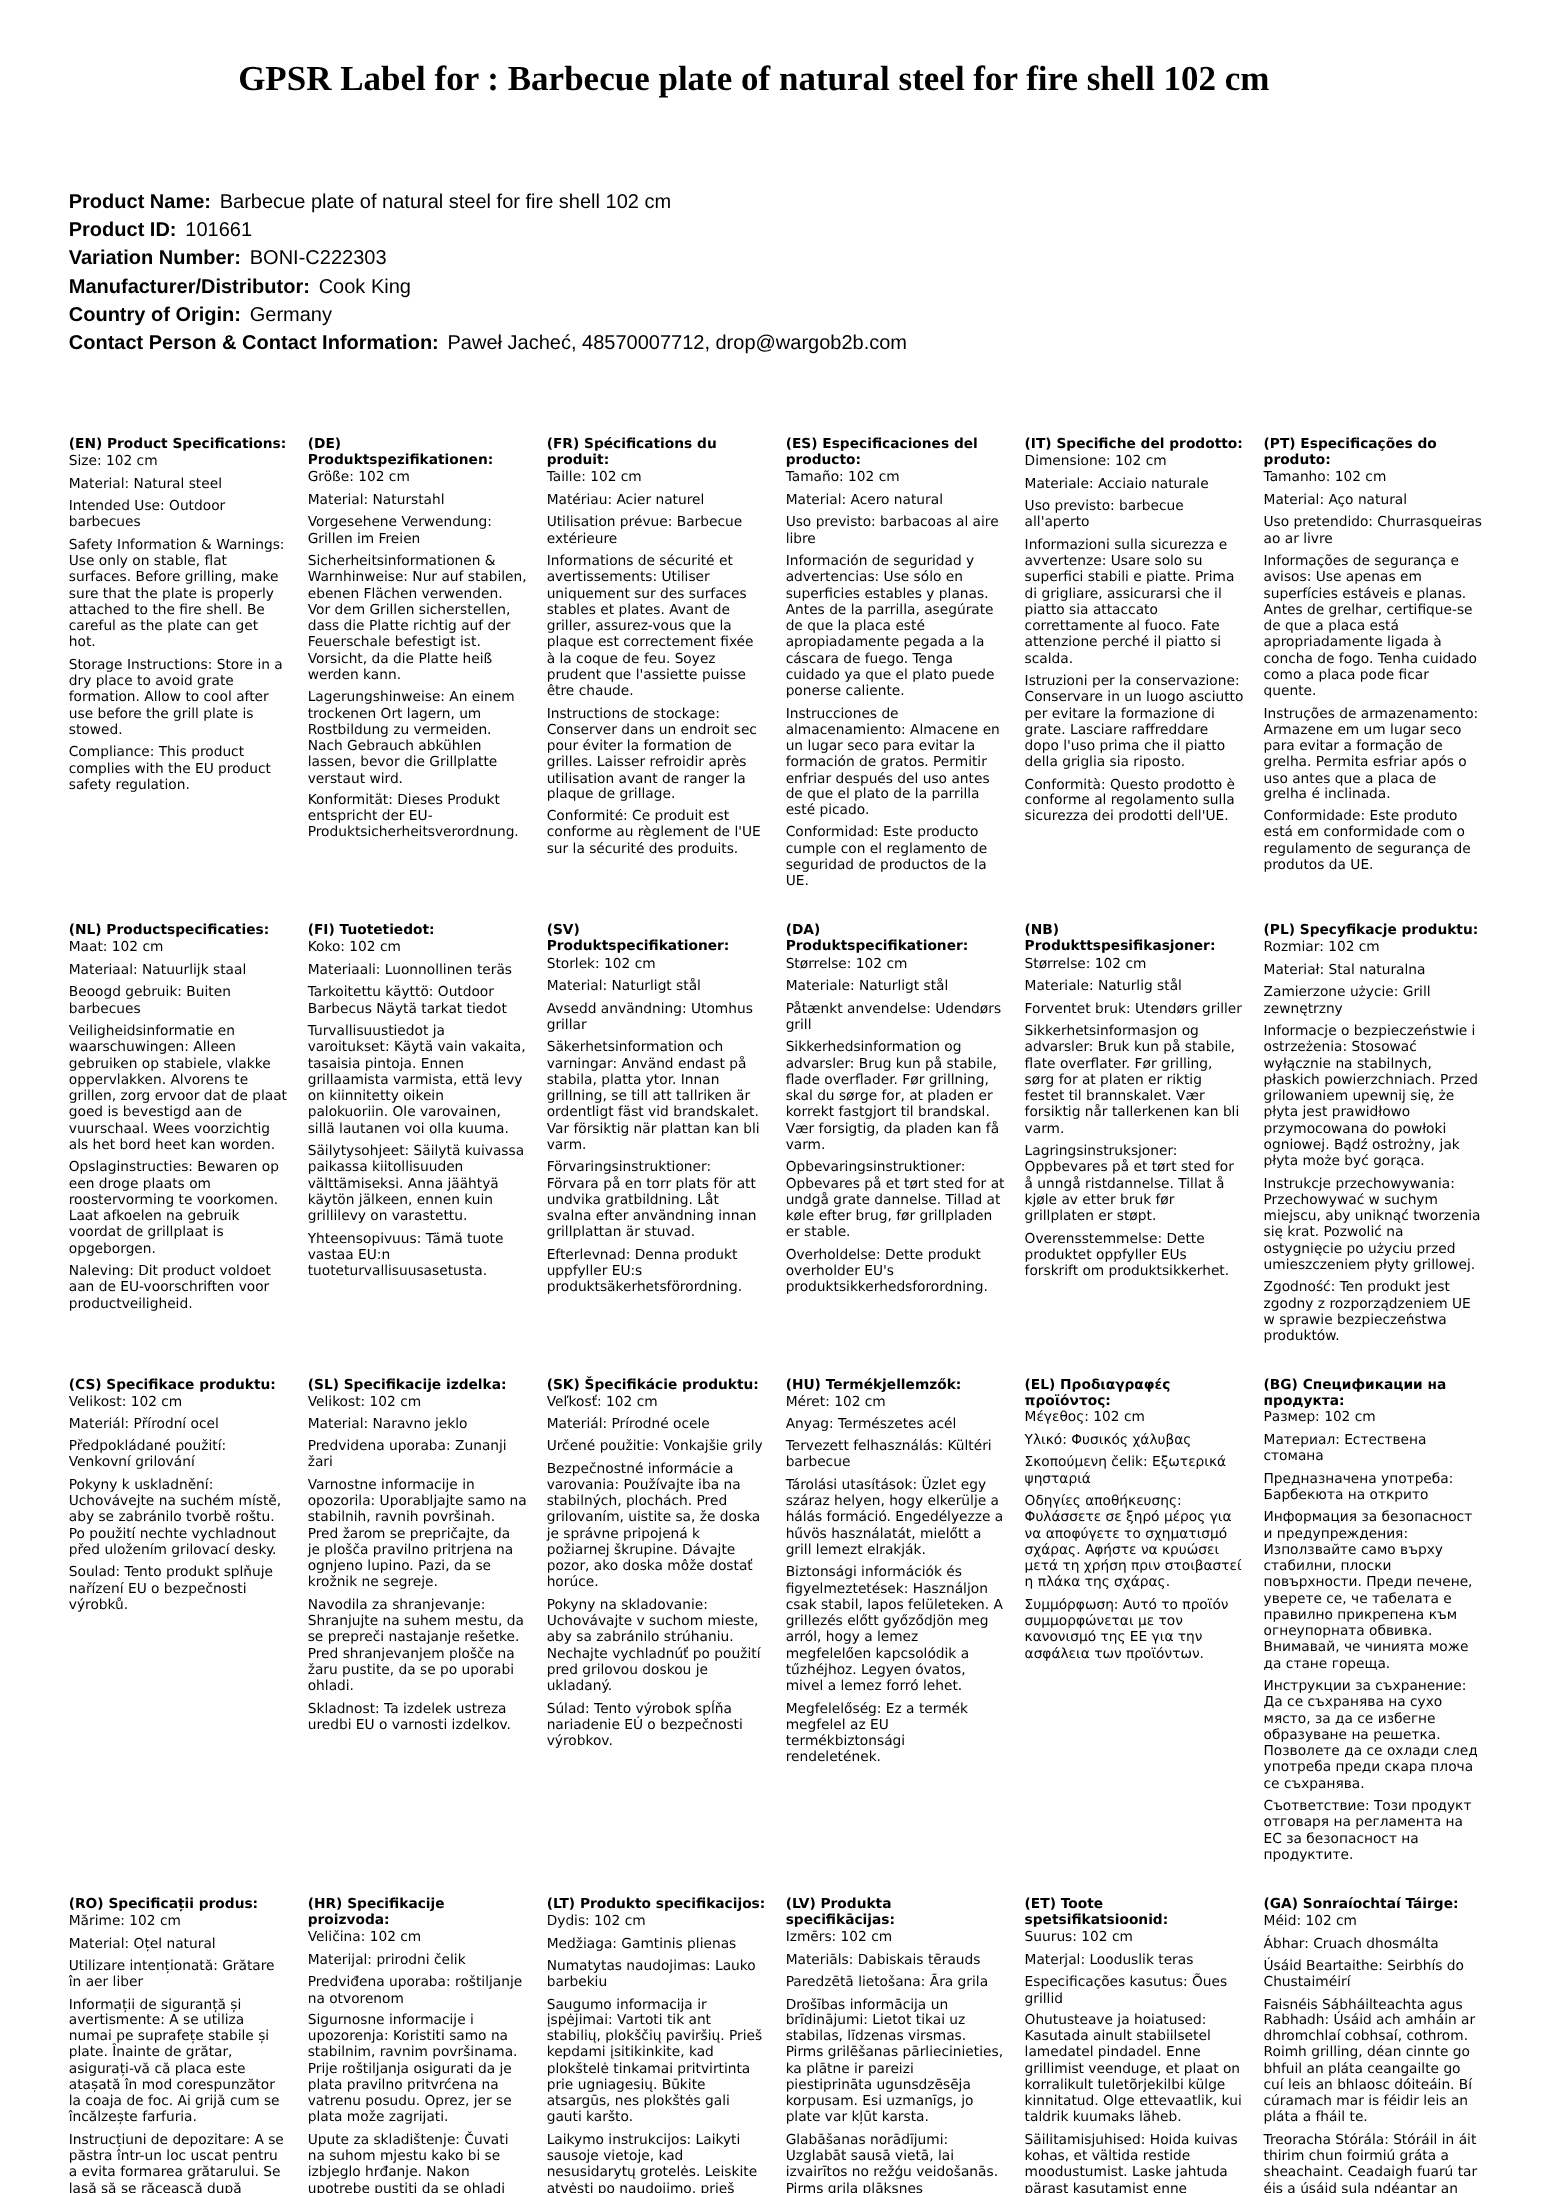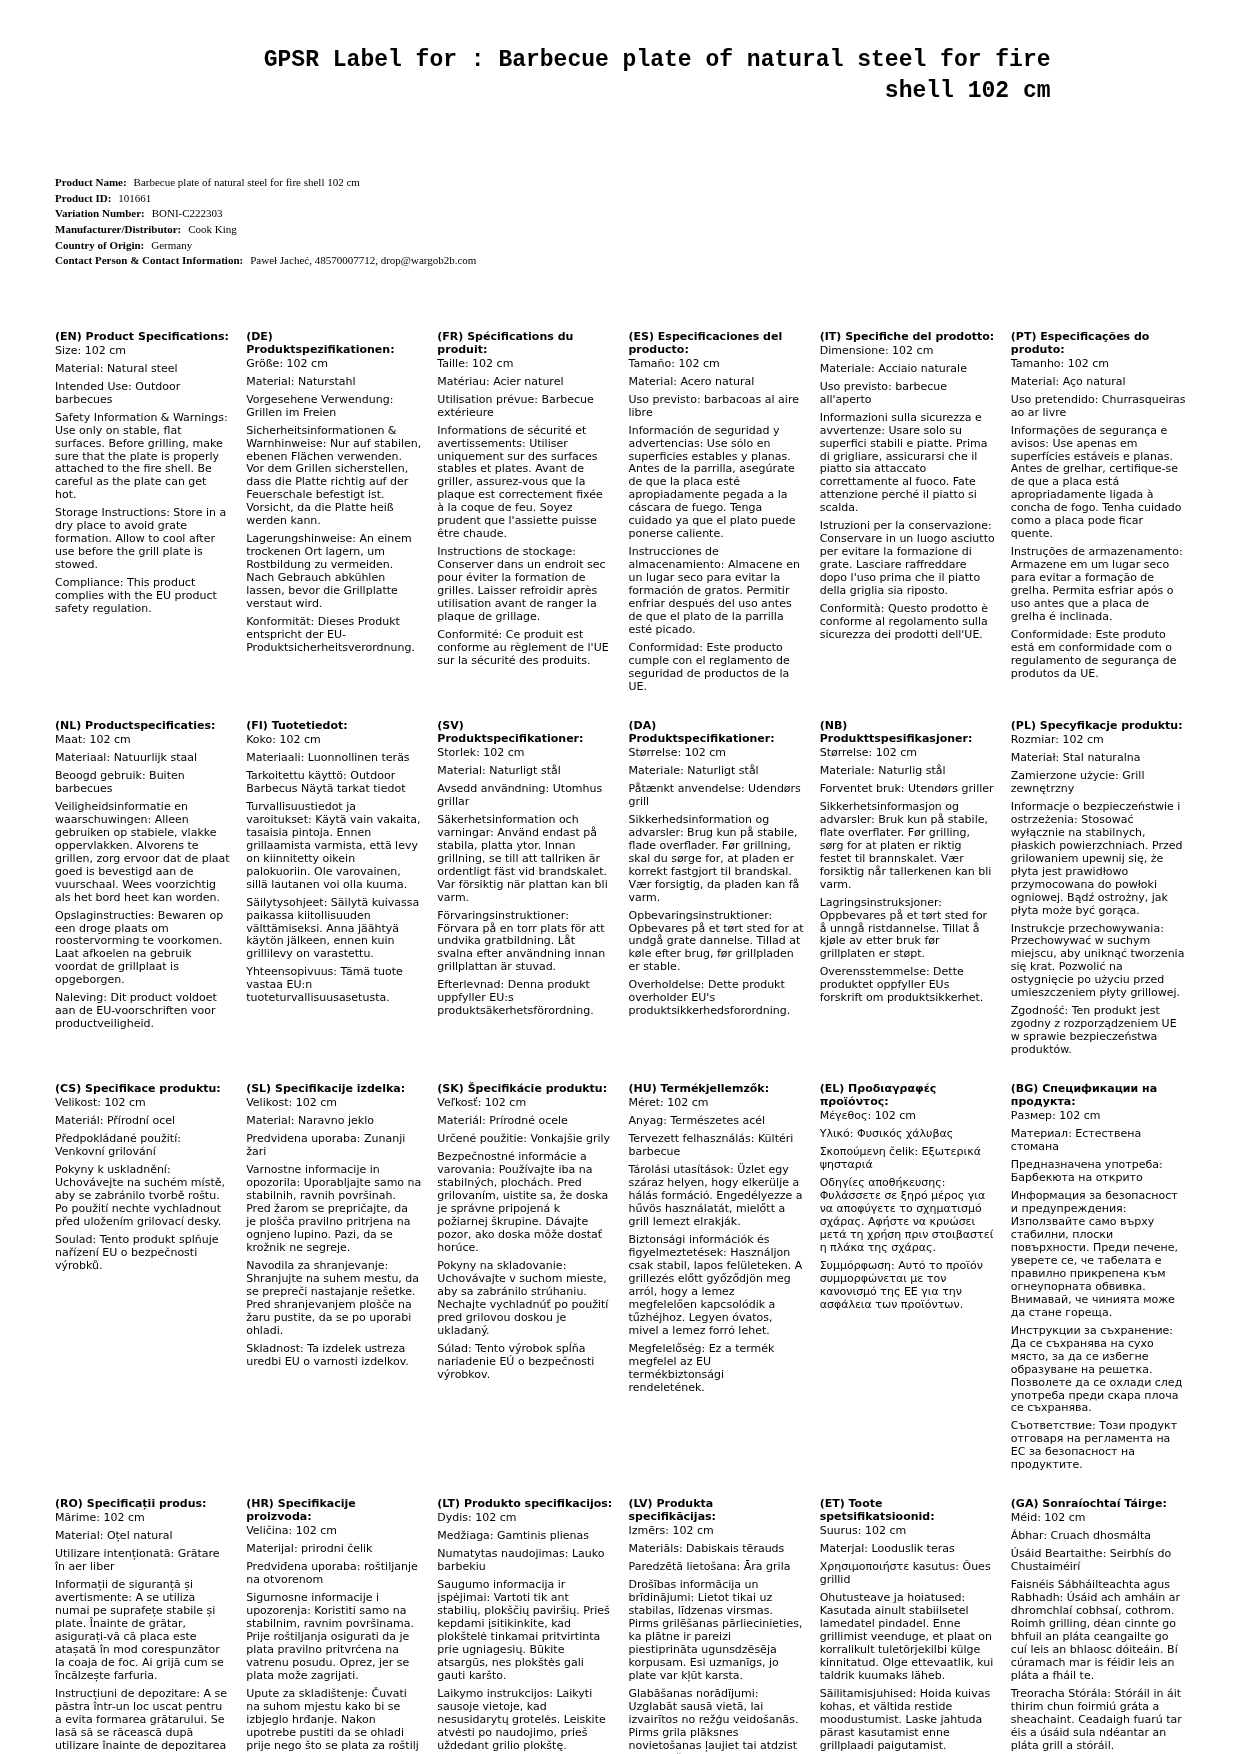--- a/index.html
+++ b/index.html
@@ -4,29 +4,29 @@
 <style>
   html, body { margin: 0; padding: 0; background: #fff; }
   body {
     width: 1241px; min-height: 1754px; margin: 0 auto;
     font-family: "DejaVu Sans", sans-serif; color: #000;
     position: relative;
   }
   .page { padding: 45px 0 40px 0; }
 
   .doc-title {
-    font-family: Liberation Mono, monospace;
-    font-weight: bold; font-size: 23px; line-height: 1.35;
-    text-align: right; max-width: 860px; margin: 0 auto;
+    font-family: Liberation Serif, serif;
+    font-weight: bold; font-size: 28px; line-height: 1.35;
+    text-align: left; max-width: 860px; margin: 0 auto;
   }
 
   .product-info {
     margin: 68px 0 0 55px;
-    font-family: Liberation Serif, serif;
-    font-size: 11px; line-height: 1.42;
+    font-family: Liberation Sans, sans-serif;
+    font-size: 16px; line-height: 1.42;
   }
   .info-line { white-space: nowrap; }
   .info-label { font-weight: bold; }
   .info-value { margin-left: 7px; }
 
   .language-grid {
     margin: 62px 55px 0 55px;
     display: grid;
     grid-template-columns: repeat(6, 1fr);
     column-gap: 16px; row-gap: 26px;
@@ -254,21 +254,21 @@
         <p class="lang-para first">Izmērs: 102 cm</p>
         <p class="lang-para">Materiāls: Dabiskais tērauds</p>
         <p class="lang-para">Paredzētā lietošana: Āra grila</p>
         <p class="lang-para">Drošības informācija un brīdinājumi: Lietot tikai uz stabilas, līdzenas virsmas. Pirms grilēšanas pārliecinieties, ka plātne ir pareizi piestiprināta ugunsdzēsēja korpusam. Esi uzmanīgs, jo plate var kļūt karsta.</p>
         <p class="lang-para">Glabāšanas norādījumi: Uzglabāt sausā vietā, lai izvairītos no režģu veidošanās. Pirms grila plāksnes novietošanas ļaujiet tai atdzist pēc lietošanas.</p>
       </div>
       <div class="lang-cell">
         <div class="lang-header">(ET) Toote spetsifikatsioonid:</div>
         <p class="lang-para first">Suurus: 102 cm</p>
         <p class="lang-para">Materjal: Looduslik teras</p>
-        <p class="lang-para">Χρησιμοποιήστε kasutus: Õues grillid</p>
+        <p class="lang-para">Especificações kasutus: Õues grillid</p>
         <p class="lang-para">Ohutusteave ja hoiatused: Kasutada ainult stabiilsetel lamedatel pindadel. Enne grillimist veenduge, et plaat on korralikult tuletõrjekilbi külge kinnitatud. Olge ettevaatlik, kui taldrik kuumaks läheb.</p>
         <p class="lang-para">Säilitamisjuhised: Hoida kuivas kohas, et vältida restide moodustumist. Laske jahtuda pärast kasutamist enne grillplaadi paigutamist.</p>
       </div>
       <div class="lang-cell">
         <div class="lang-header">(GA) Sonraíochtaí Táirge:</div>
         <p class="lang-para first">Méid: 102 cm</p>
         <p class="lang-para">Ábhar: Cruach dhosmálta</p>
         <p class="lang-para">Úsáid Beartaithe: Seirbhís do Chustaiméirí</p>
         <p class="lang-para">Faisnéis Sábháilteachta agus Rabhadh: Úsáid ach amháin ar dhromchlaí cobhsaí, cothrom. Roimh grilling, déan cinnte go bhfuil an pláta ceangailte go cuí leis an bhlaosc dóiteáin. Bí cúramach mar is féidir leis an pláta a fháil te.</p>
         <p class="lang-para">Treoracha Stórála: Stóráil in áit thirim chun foirmiú gráta a sheachaint. Ceadaigh fuarú tar éis a úsáid sula ndéantar an pláta grill a stóráil.</p>

